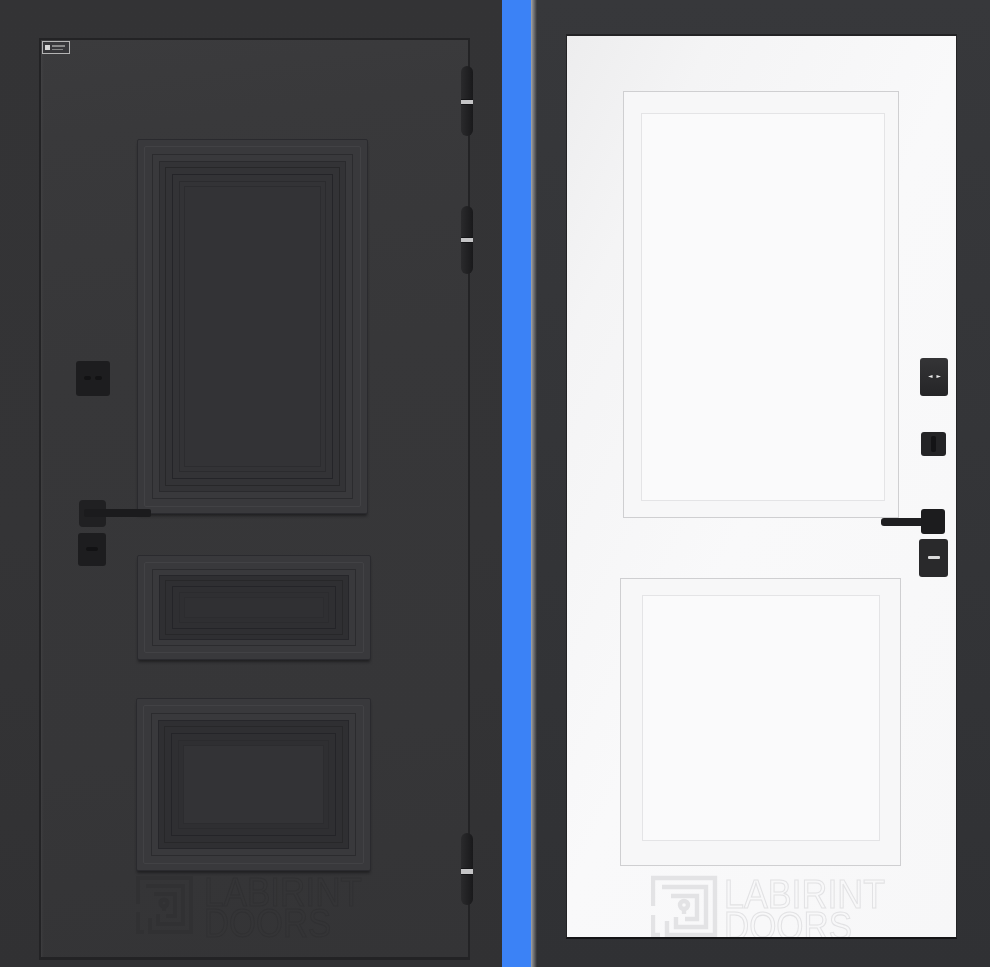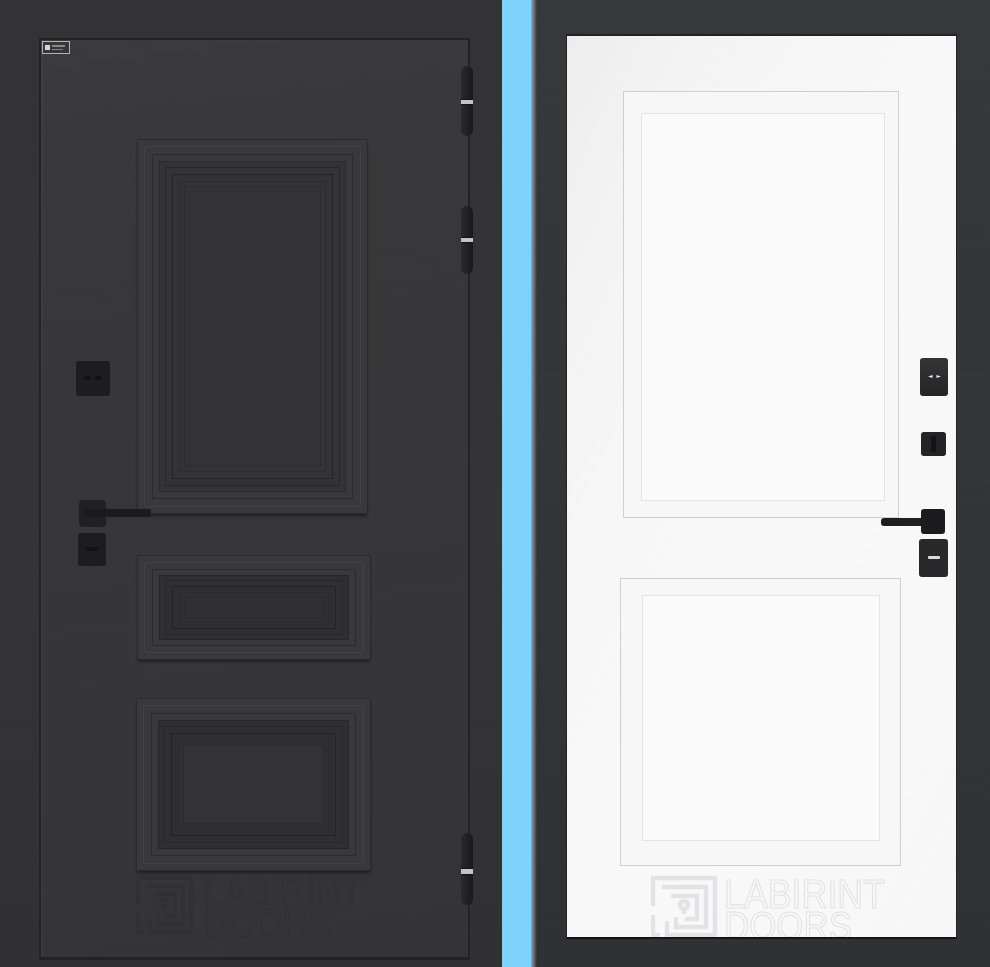--- a/index.html
+++ b/index.html
@@ -1,16 +1,16 @@
 <!DOCTYPE html>
 <html><head>
 <meta charset="utf-8">
 <style>
 html,body{margin:0;padding:0}
-.page{position:relative;width:990px;height:967px;background:#7dd3fc;overflow:hidden;font-family:"Liberation Sans",sans-serif}
+.page{position:relative;width:990px;height:967px;background:#3b82f6;overflow:hidden;font-family:"Liberation Sans",sans-serif}
 .abs{position:absolute;box-sizing:border-box}
 </style>
 </head>
 <body>
 <div class="page">
 
 <div class="abs" style="left:0;top:0;width:502px;height:967px;background:linear-gradient(180deg,#333335 0%,#343436 55%,#313133 100%);"></div>
 
 <div class="abs" style="left:39px;top:38px;width:431px;height:922px;background:linear-gradient(173deg,#3b3b3d 0%,#39393b 10%,#373739 35%,#363638 75%,#343436 100%);border:2px solid #232325;border-bottom-width:3px;box-shadow:inset 3px 0 3px -2px rgba(255,255,255,0.06);"></div>
 

